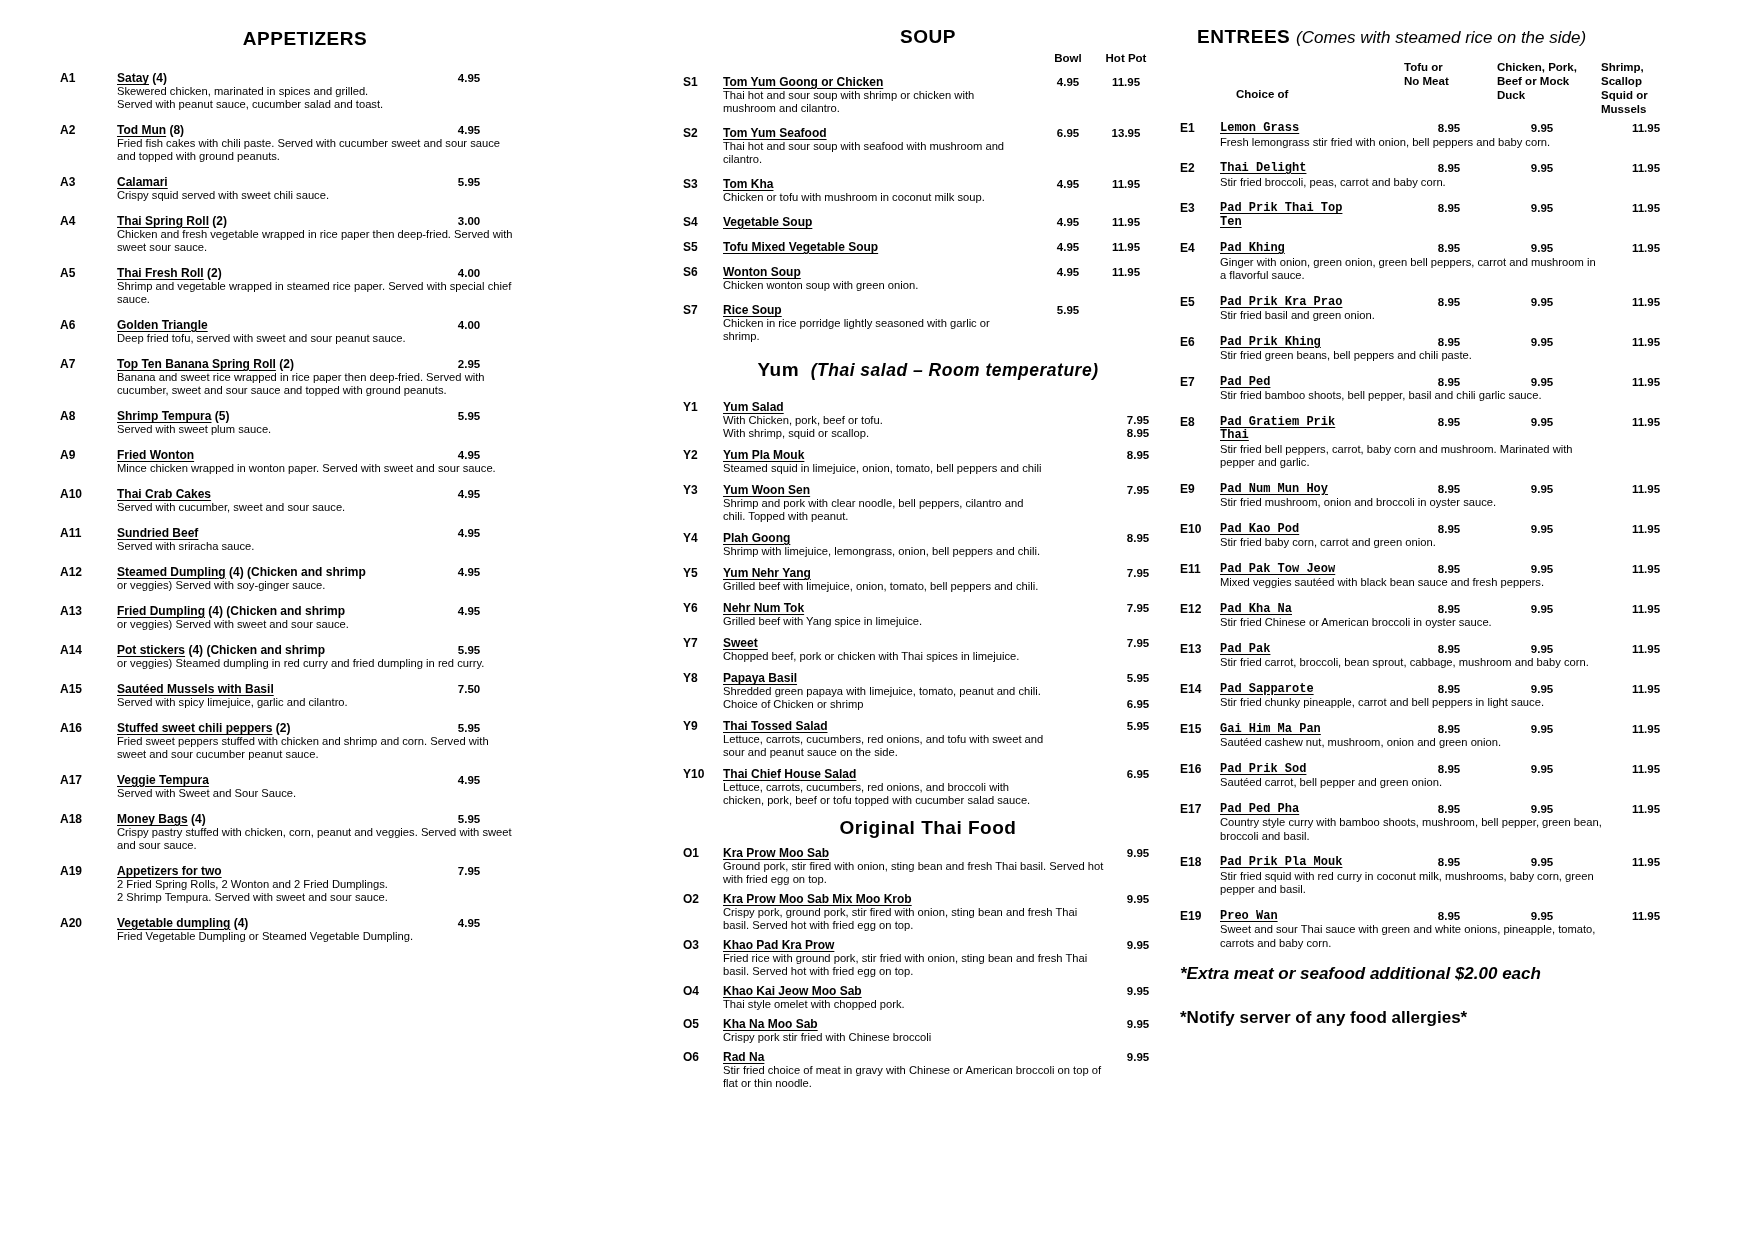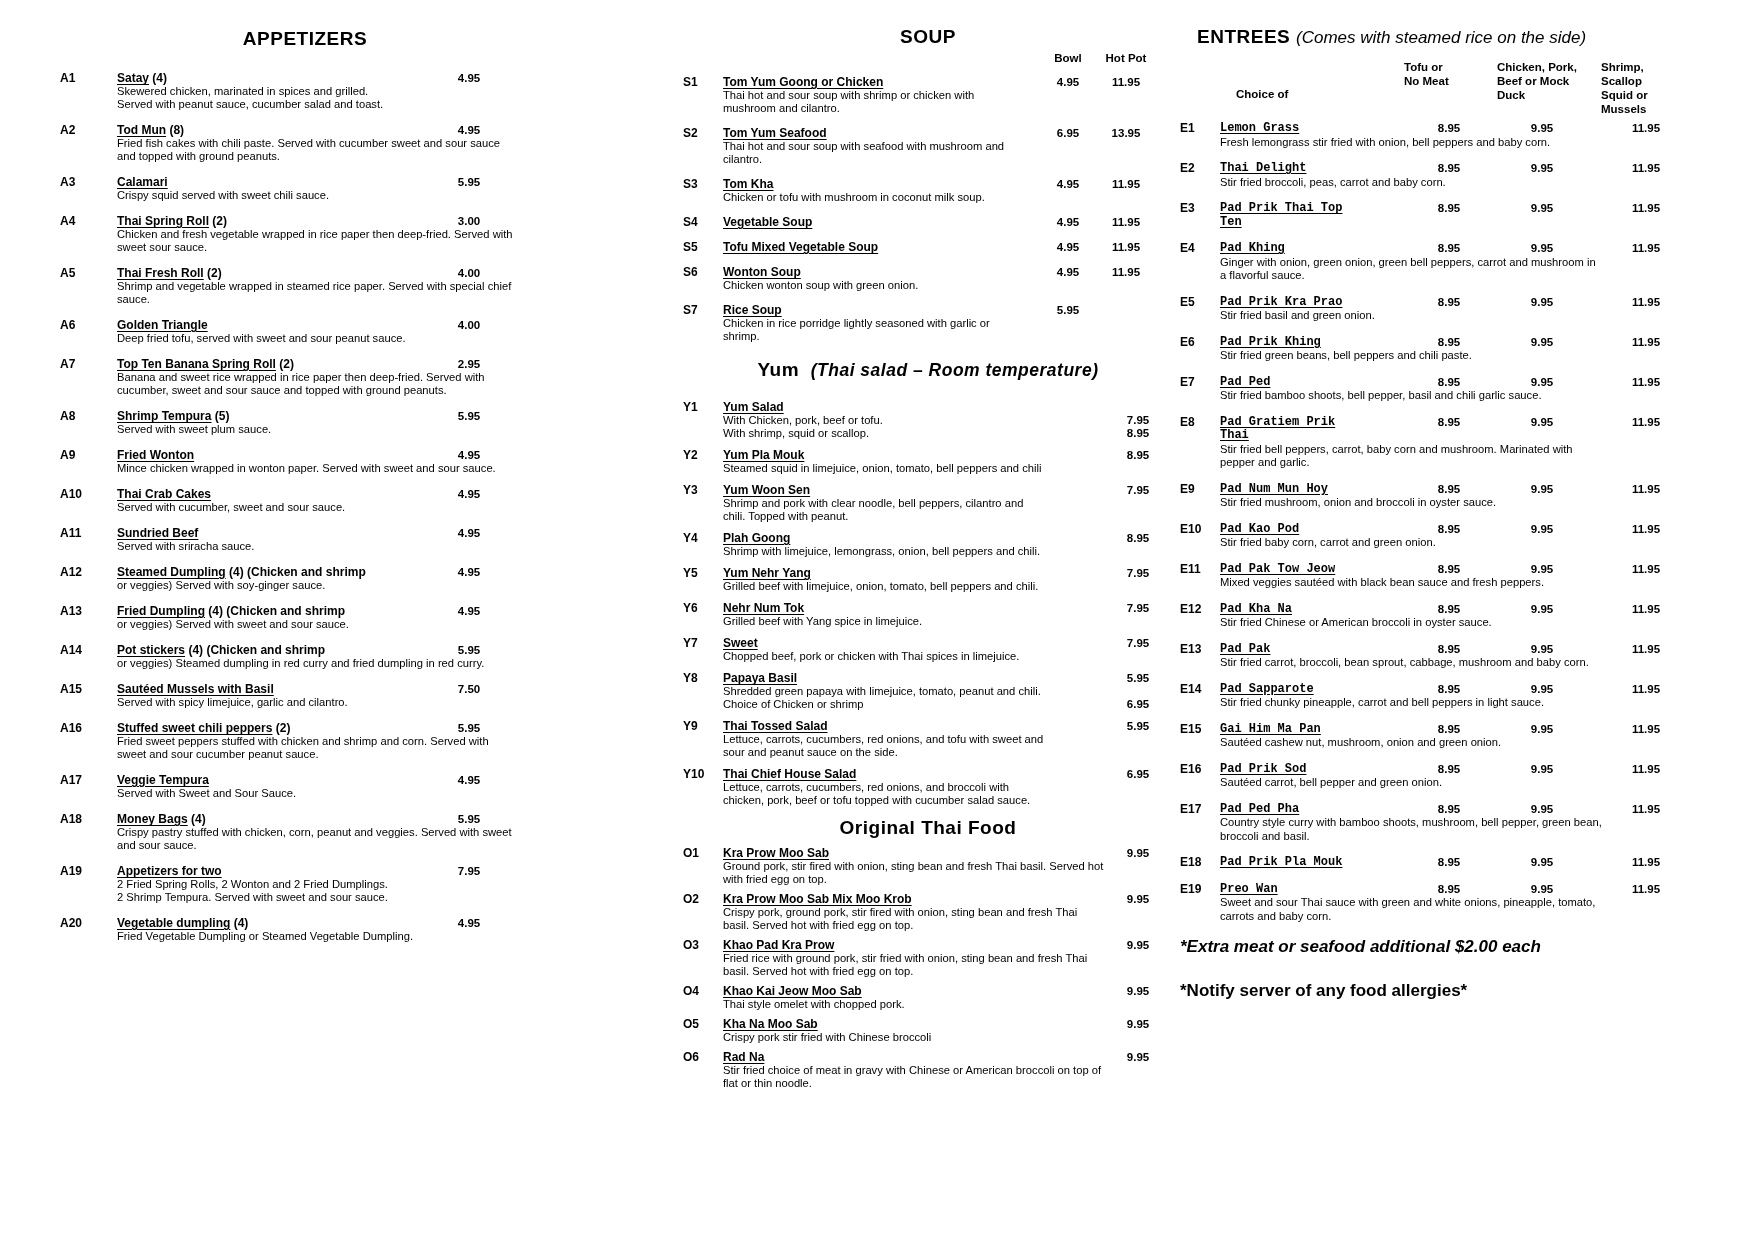--- a/index.html
+++ b/index.html
@@ -869,20 +869,24 @@
             <span class="price c1" style="top: 0px;">9.95</span>
             <span class="price c2" style="top: 0px;">11.95</span>
           </div>
         </div>
 
         <div class="item e-item">
           <span class="code">E18</span>
           <div class="nm-wrap">
             <div class="nm-line">Pad Prik Pla Mouk</div>
           </div>
+          <div class="desc">
+            <div class="dline">Stir fried squid with red curry in coconut milk, mushrooms, baby corn, green</div>
+            <div class="dline">pepper and basil.</div>
+          </div>
           <div class="pricebox">
             <span class="price c0" style="top: 0px;">8.95</span>
             <span class="price c1" style="top: 0px;">9.95</span>
             <span class="price c2" style="top: 0px;">11.95</span>
           </div>
         </div>
 
         <div class="item e-item">
           <span class="code">E19</span>
           <div class="nm-wrap">

